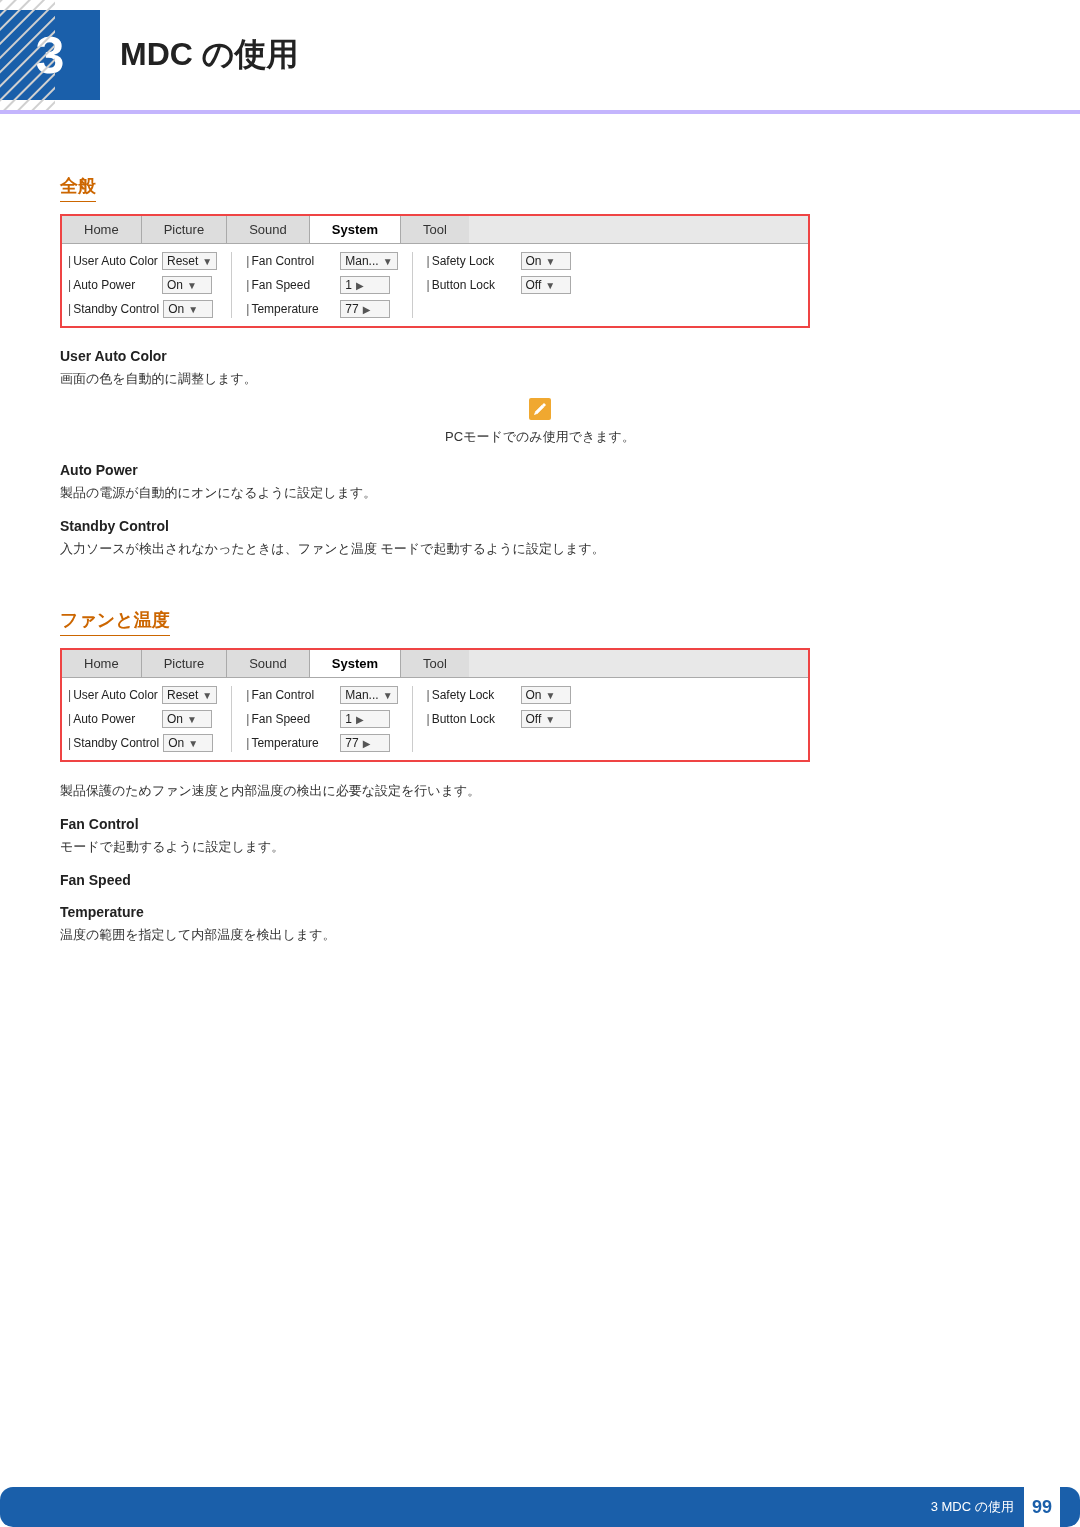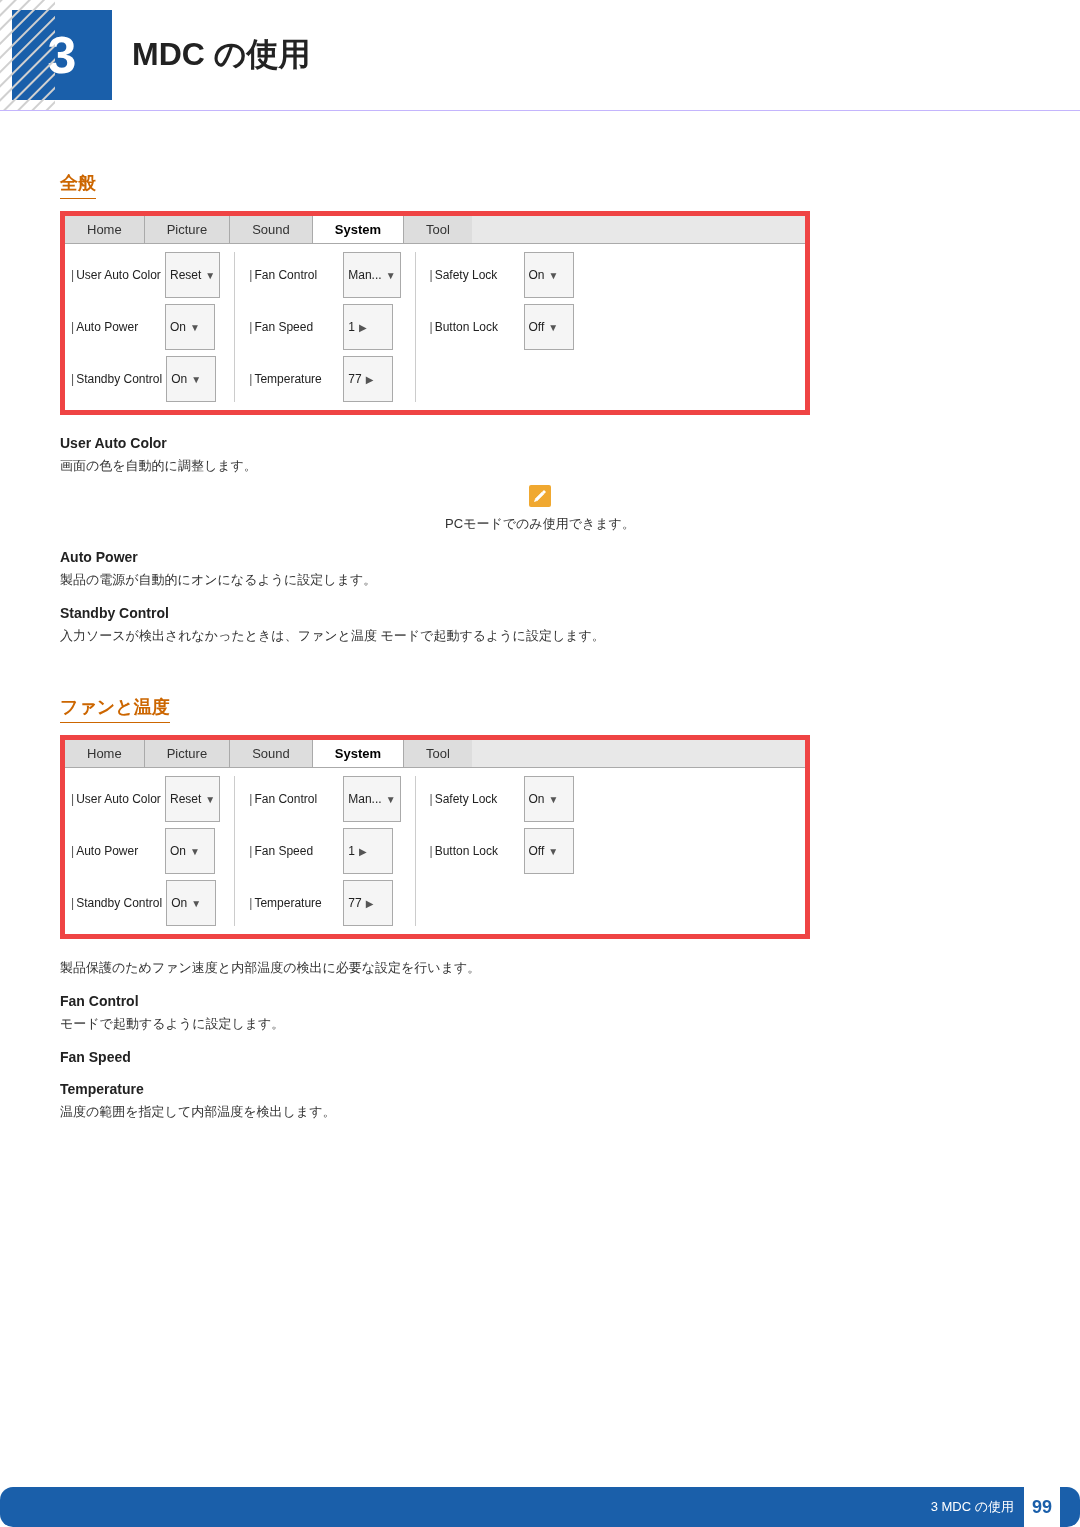--- a/index.html
+++ b/index.html
@@ -10,22 +10,22 @@
       min-height: 1527px;
       position: relative;
       font-size: 14px;
       color: #222;
     }
 
     
     .header-banner {
       display: flex;
       align-items: center;
-      padding: 10px 0 10px 12px;
-      border-bottom: 1px solid #c4b5fd;
+      padding: 10px 0 10px 0;
+      border-bottom: 4px solid #c4b5fd;
       margin-bottom: 0;
     }
     .chapter-box {
       background: #1a5faa;
       color: #fff;
       font-size: 52px;
       font-weight: bold;
       width: 100px;
       height: 90px;
       display: flex;
@@ -51,21 +51,21 @@
       font-weight: bold;
       margin-bottom: 12px;
       margin-top: 30px;
       border-bottom: 1px solid #cc6600;
       padding-bottom: 3px;
       display: inline-block;
     }
 
     
     .mdc-table-wrap {
-      border: 5px solid #ef4444;
+      border: 2px solid #ef4444;
       margin-bottom: 20px;
       width: 750px;
     }
 
     .tab-bar {
       display: flex;
       background: #e8e8e8;
       border-bottom: 1px solid #aaa;
     }
 
@@ -117,21 +117,21 @@
       content: '|';
       color: #555;
       margin-right: 2px;
     }
 
     .row-value {
       display: flex;
       align-items: center;
       border: 1px solid #aaa;
       background: #f5f5f5;
-      padding: 15px 4px;
+      padding: 1px 4px;
       font-size: 12px;
       min-width: 50px;
       gap: 4px;
     }
     .row-value .arrow {
       color: #555;
       font-size: 10px;
     }
 
     .col-divider {

